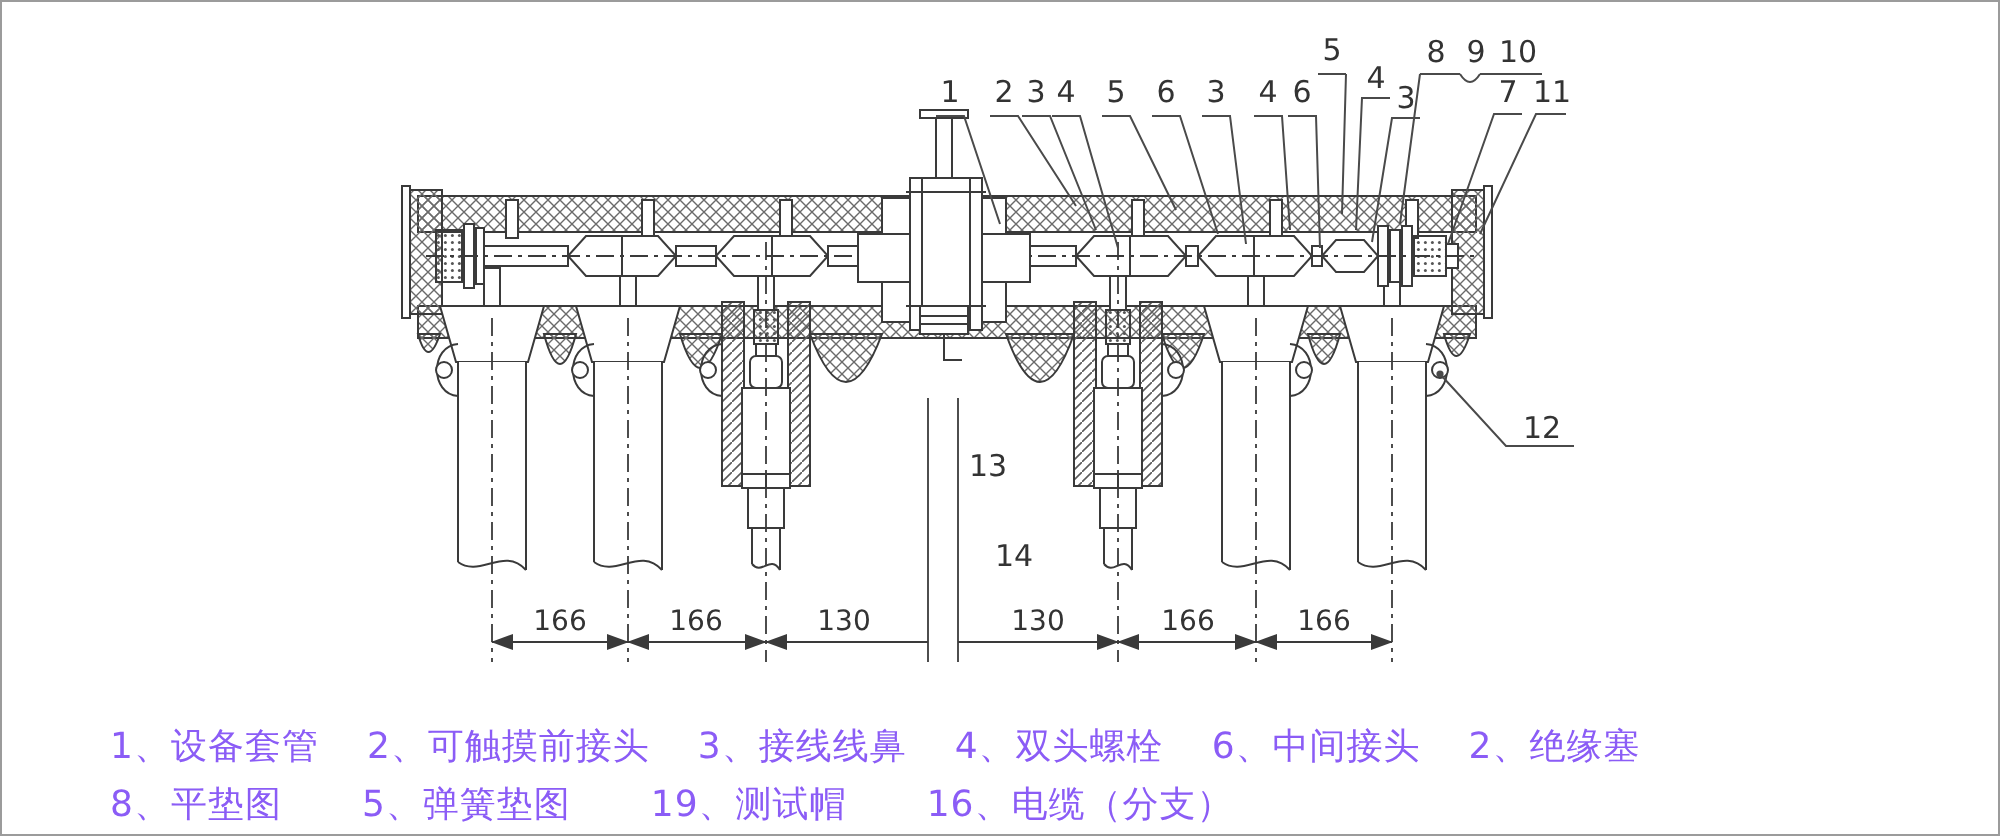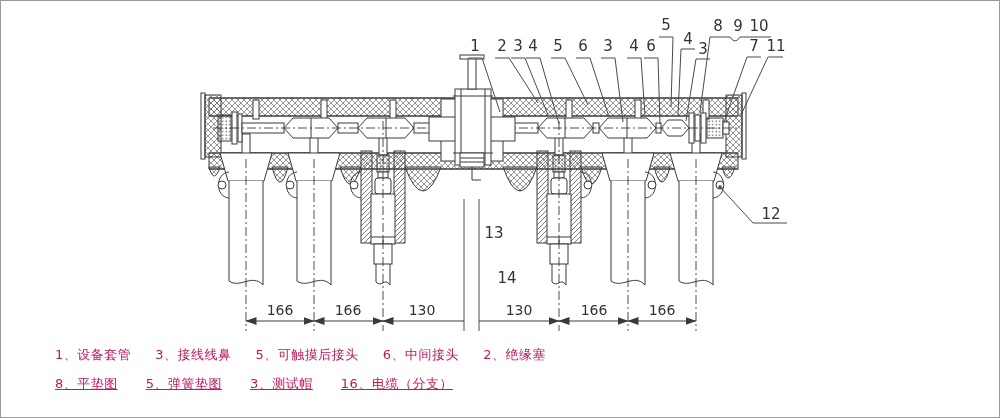--- a/index.html
+++ b/index.html
@@ -12,24 +12,24 @@
     font-family:"DejaVu Sans","Liberation Sans",sans-serif;
     overflow:hidden;
   }
   svg{position:absolute;left:0;top:0;}
   svg text{fill:#333;font-family:"DejaVu Sans","Liberation Sans",sans-serif;}
   .callout-num{font-size:15px;}
   .dim-num{font-size:14px;}
   .legend-row{
     position:absolute;left:54px;
     display:flex;column-gap:24px;
-    font-size:13px;color:#be185d;letter-spacing:.5px;white-space:nowrap;
+    font-size:18px;color:#8b5cf6;letter-spacing:.5px;white-space:nowrap;margin-top:15px;
   }
   .legend-row.r1{top:345px;}
-  .legend-row.r2{top:374px;column-gap:28px;text-decoration:underline;}
+  .legend-row.r2{top:374px;column-gap:40px;}
   .legend-row.r2 .extra-gap{margin-left:18px;}
 </style>
 </head>
 <body>
 
 <div class="frame">
 
 <svg width="1000" height="340" viewBox="0 0 1000 340">
   <defs>
     <pattern id="xh" width="6" height="6" patternUnits="userSpaceOnUse">
@@ -265,25 +265,26 @@
     <text class="dim-num" x="347" y="314">166</text>
     <text class="dim-num" x="421" y="314">130</text>
     <text class="dim-num" x="518" y="314">130</text>
     <text class="dim-num" x="593" y="314">166</text>
     <text class="dim-num" x="661" y="314">166</text>
   </g>
 </svg>
 
 <div class="legend-row r1">
   <span>1、设备套管</span>
+  <span>2、可触摸前接头</span>
   <span>3、接线线鼻</span>
-  <span>5、可触摸后接头</span>
+  <span>4、双头螺栓</span>
   <span>6、中间接头</span>
   <span>2、绝缘塞</span>
 </div>
 <div class="legend-row r2">
   <span>8、平垫图</span>
   <span>5、弹簧垫图</span>
-  <span>3、测试帽</span>
+  <span>19、测试帽</span>
   <span>16、电缆（分支）</span>
 </div>
 
 </div>
 
 </body></html>

